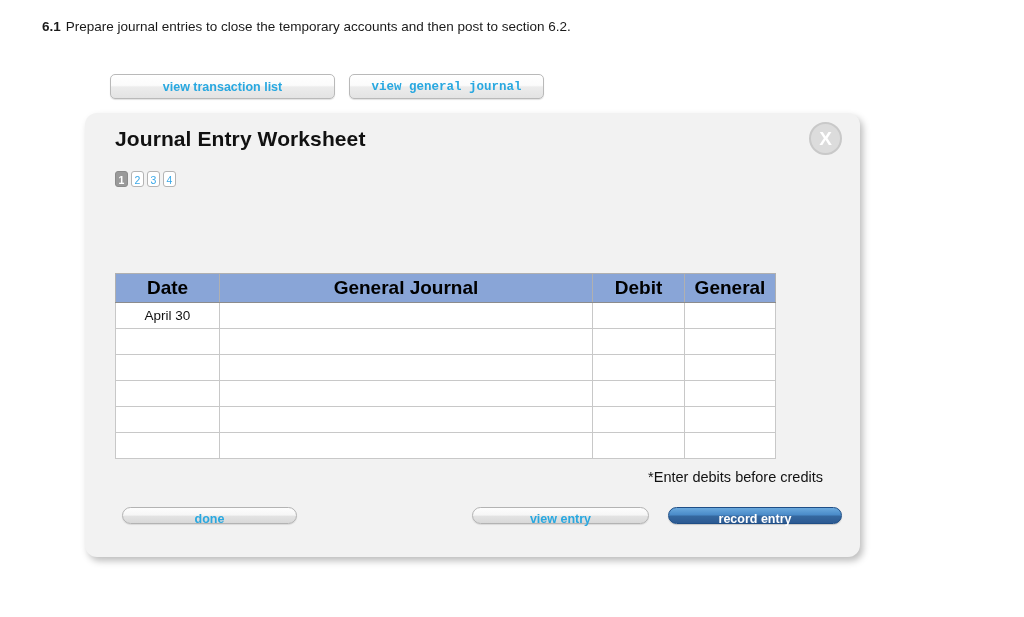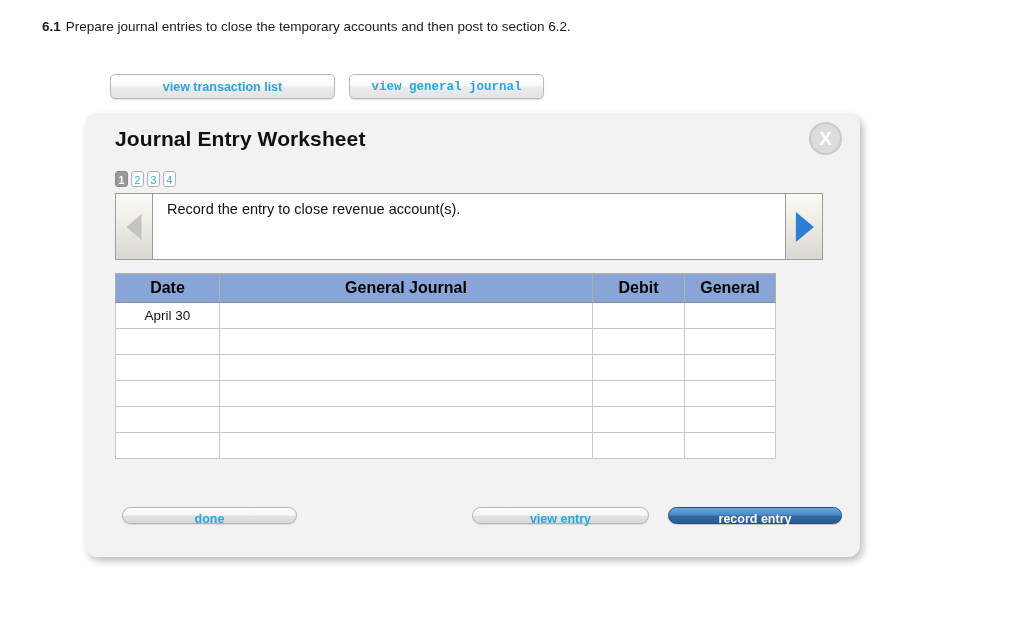--- a/index.html
+++ b/index.html
@@ -190,21 +190,21 @@
     width: 660px;
     border-collapse: collapse;
     table-layout: fixed;
     background: #ffffff;
   }
   #journal-table th {
     background: #89a5d7;
     border: 1px solid #b0b0b0;
     border-bottom: 1px solid #8c8c8c;
     height: 26px;
-    font-size: 16px;
+    font-size: 19px;
     font-weight: bold;
     color: #000000;
     text-align: center;
   }
   #journal-table td {
     height: 26px;
     padding: 0;
     border: 1px solid #c8c8c8;
     vertical-align: middle;
     box-sizing: border-box;
@@ -284,29 +284,20 @@
     <span class="x-glyph">X</span>
   </div>
 
   <div id="step-pager">
     <div class="step-chip active">1</div>
     <div class="step-chip inactive">2</div>
     <div class="step-chip inactive">3</div>
     <div class="step-chip inactive">4</div>
   </div>
 
-  <div id="prompt-strip">
-    <div class="nav-arrow-box" id="prev-arrow-box">
-      <span class="tri"></span>
-    </div>
-    <div id="prompt-text">Record the entry to close revenue account(s).</div>
-    <div class="nav-arrow-box" id="next-arrow-box">
-      <span class="tri"></span>
-    </div>
-  </div>
 
   <table id="journal-table">
     <colgroup>
       <col class="w-date">
         <col class="w-gj">
         <col class="w-debit">
         <col class="w-credit">
     </colgroup>
     <thead>
       <tr>
@@ -349,17 +340,18 @@
       </tr>
       <tr>
         <td class="col-date"></td>
         <td class="cell-input"></td>
         <td class="cell-input"></td>
         <td class="cell-input"></td>
       </tr>
     </tbody>
   </table>
 
+  <div id="note-enter-debits">*Enter debits before credits</div>
 
   <div class="footer-btn gray" id="btn-done">done</div>
   <div class="footer-btn gray" id="btn-clear-entry">view entry</div>
   <div class="footer-btn blue" id="btn-record-entry">record entry</div>
 </div>
 
 </body></html>

